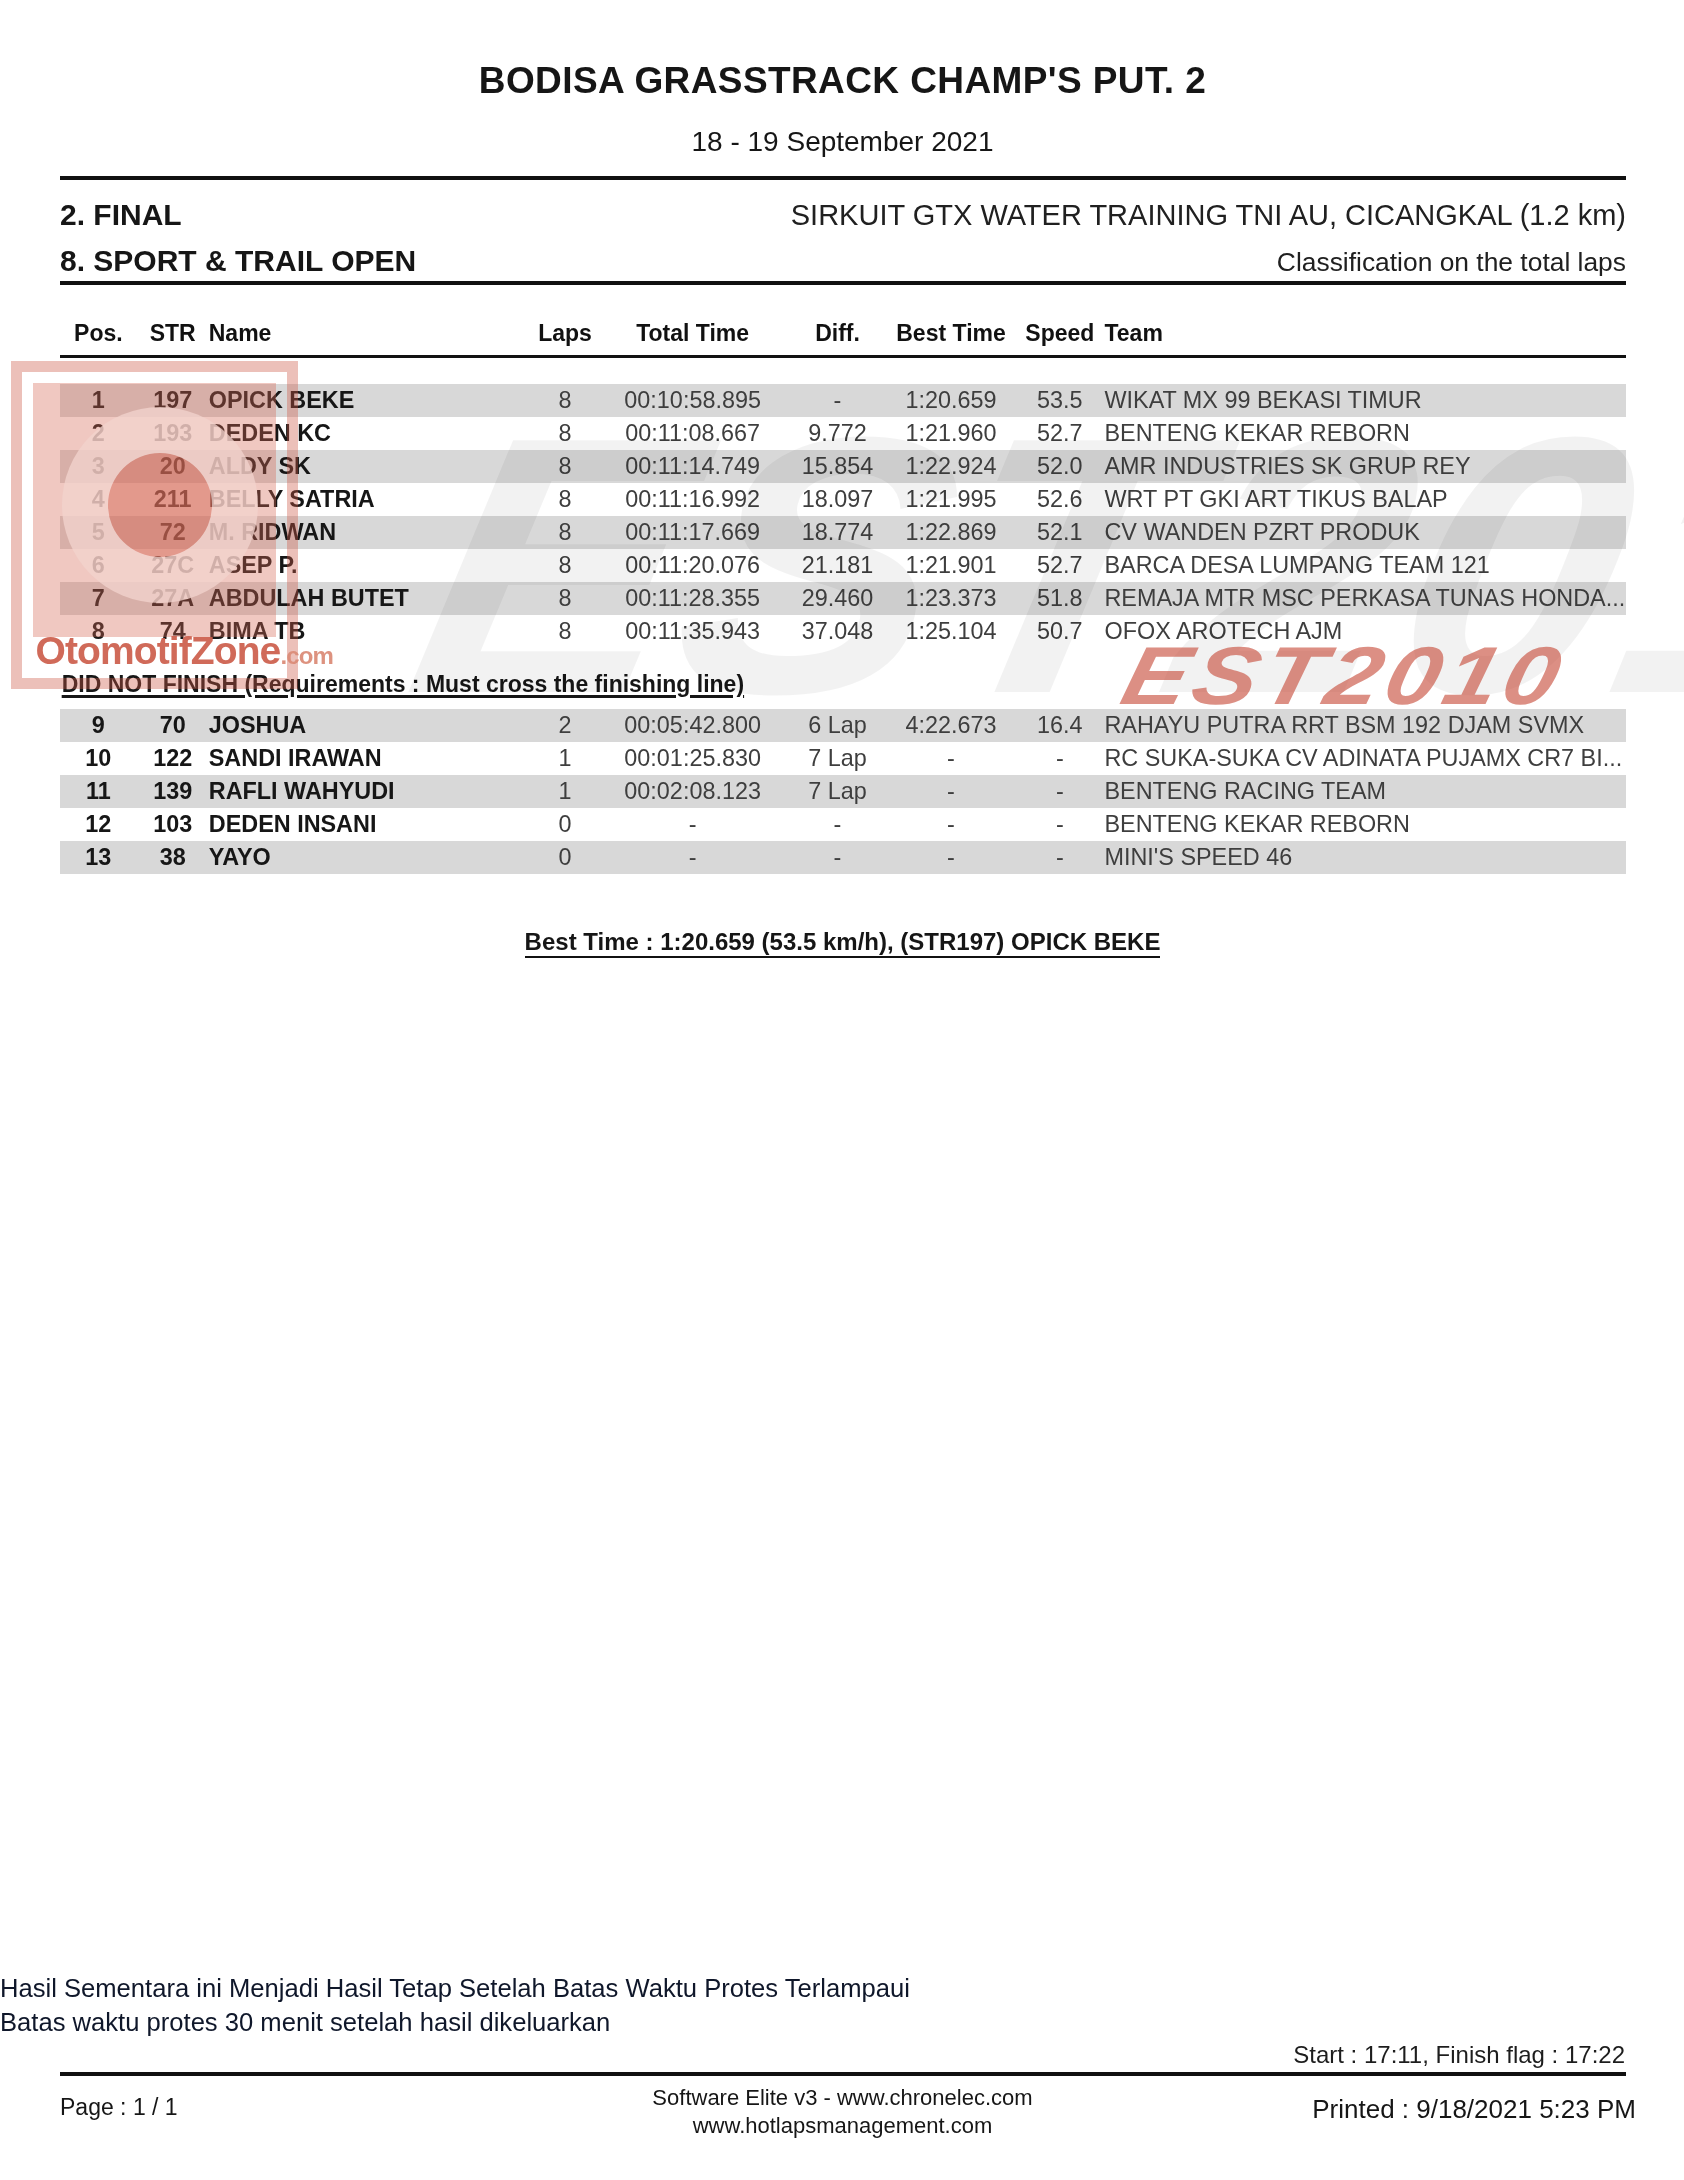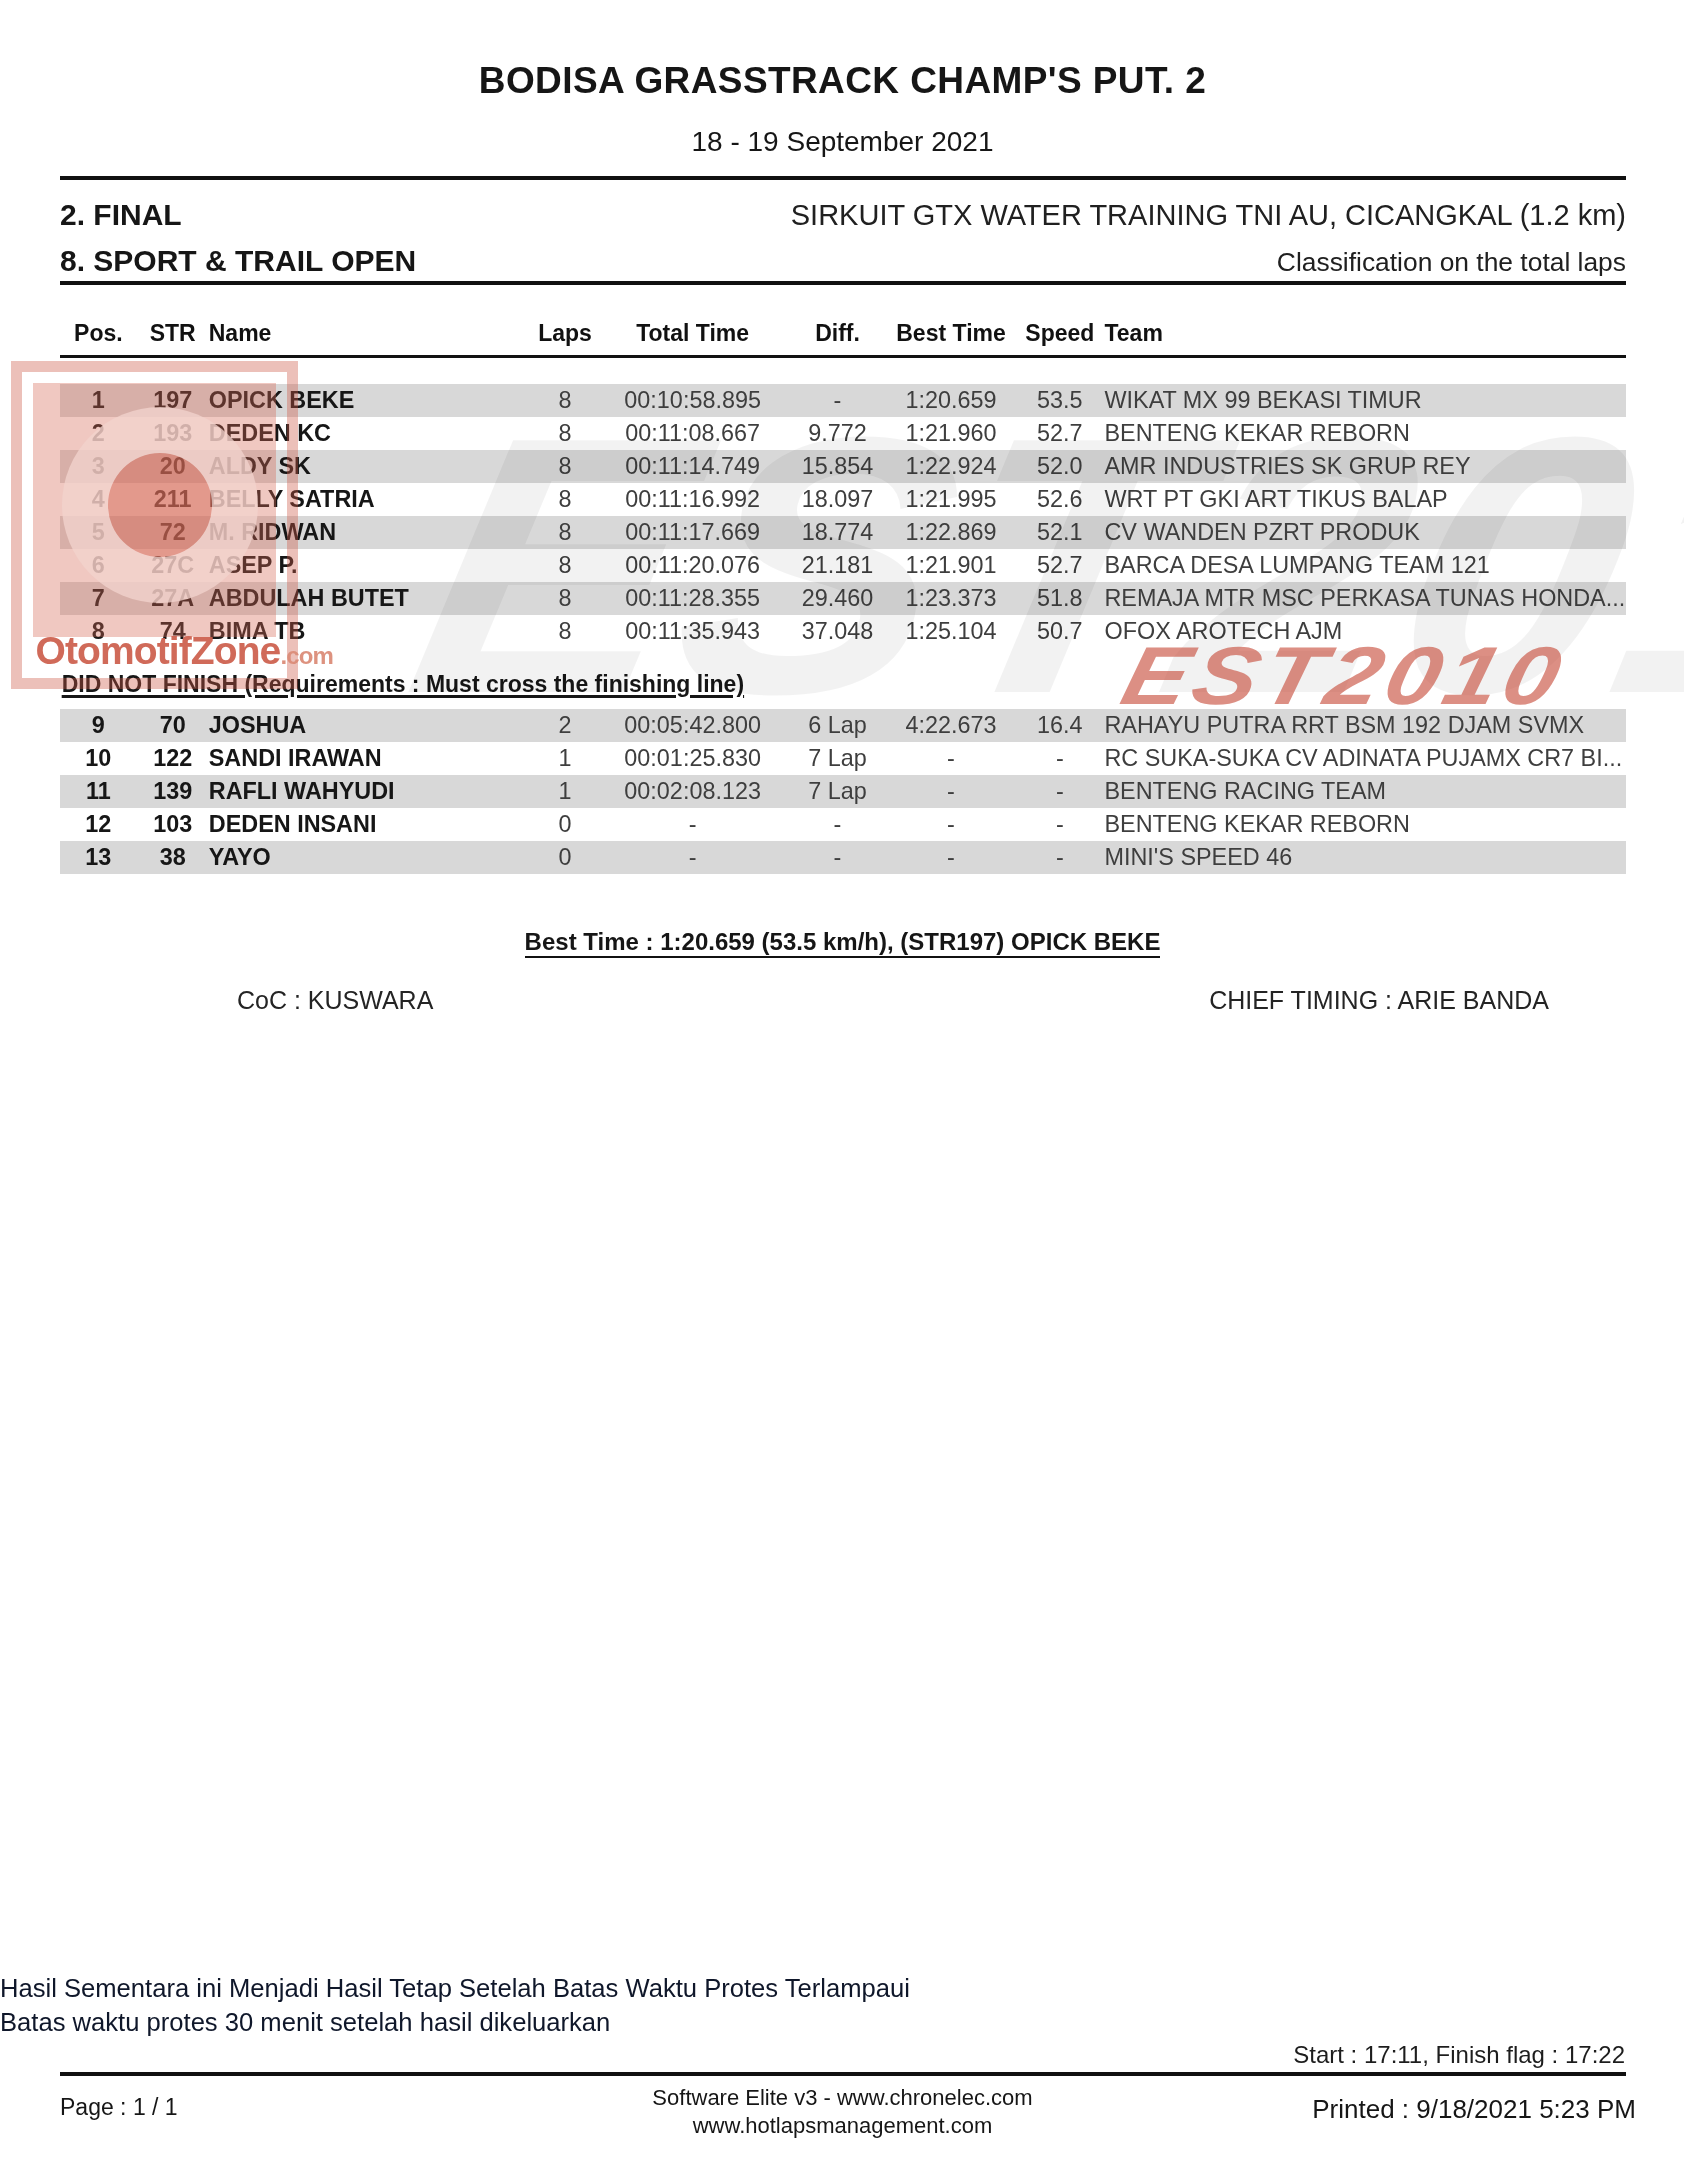--- a/index.html
+++ b/index.html
@@ -286,24 +286,20 @@
             <td class="col-speed">-</td>
             <td class="col-team">MINI'S SPEED 46</td>
           </tr>
         </tbody>
     </table>
   </div>
 
   <div class="best-line">
     <span>Best Time : 1:20.659 (53.5 km/h), (STR197) OPICK BEKE</span>
   </div>
-  <div class="officials">
-    <span>CoC : KUSWARA</span>
-    <span>CHIEF TIMING : ARIE BANDA</span>
-  </div>
 
   <div class="notice">
     <div>Hasil Sementara ini Menjadi Hasil Tetap Setelah Batas Waktu Protes Terlampaui</div>
     <div>Batas waktu protes 30 menit setelah hasil dikeluarkan</div>
   </div>
   <div class="startfinish">Start : 17:11, Finish flag : 17:22</div>
   <div class="rule rule-bot"></div>
   <div class="page-label">Page : 1 / 1</div>
   <div class="software">
     <div>Software Elite v3 - www.chronelec.com</div>

